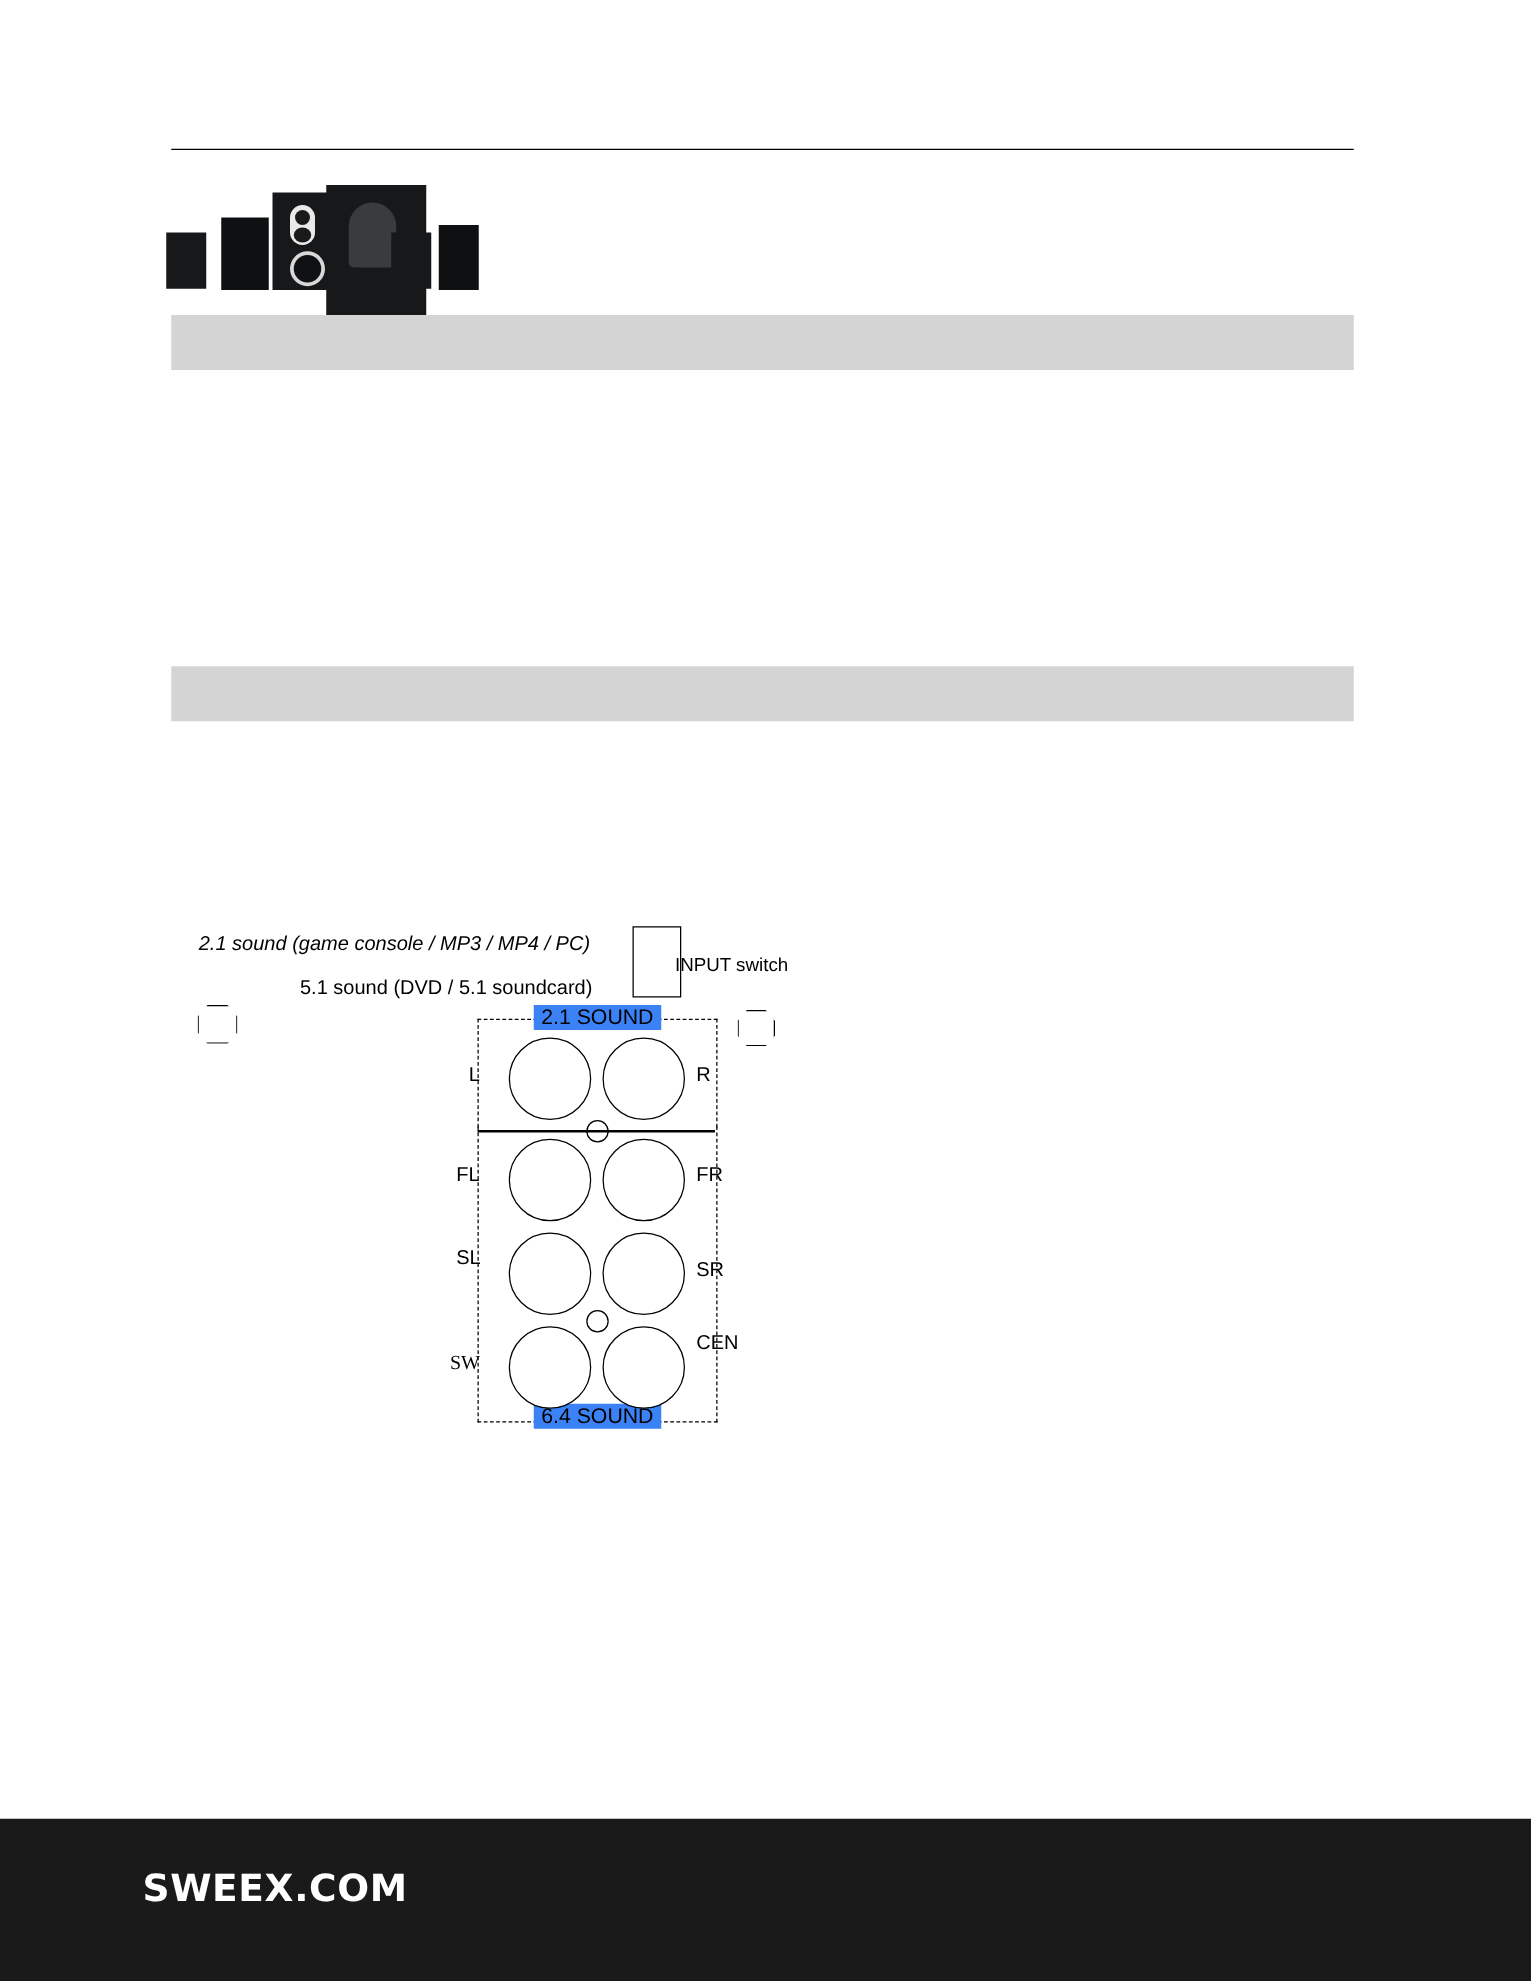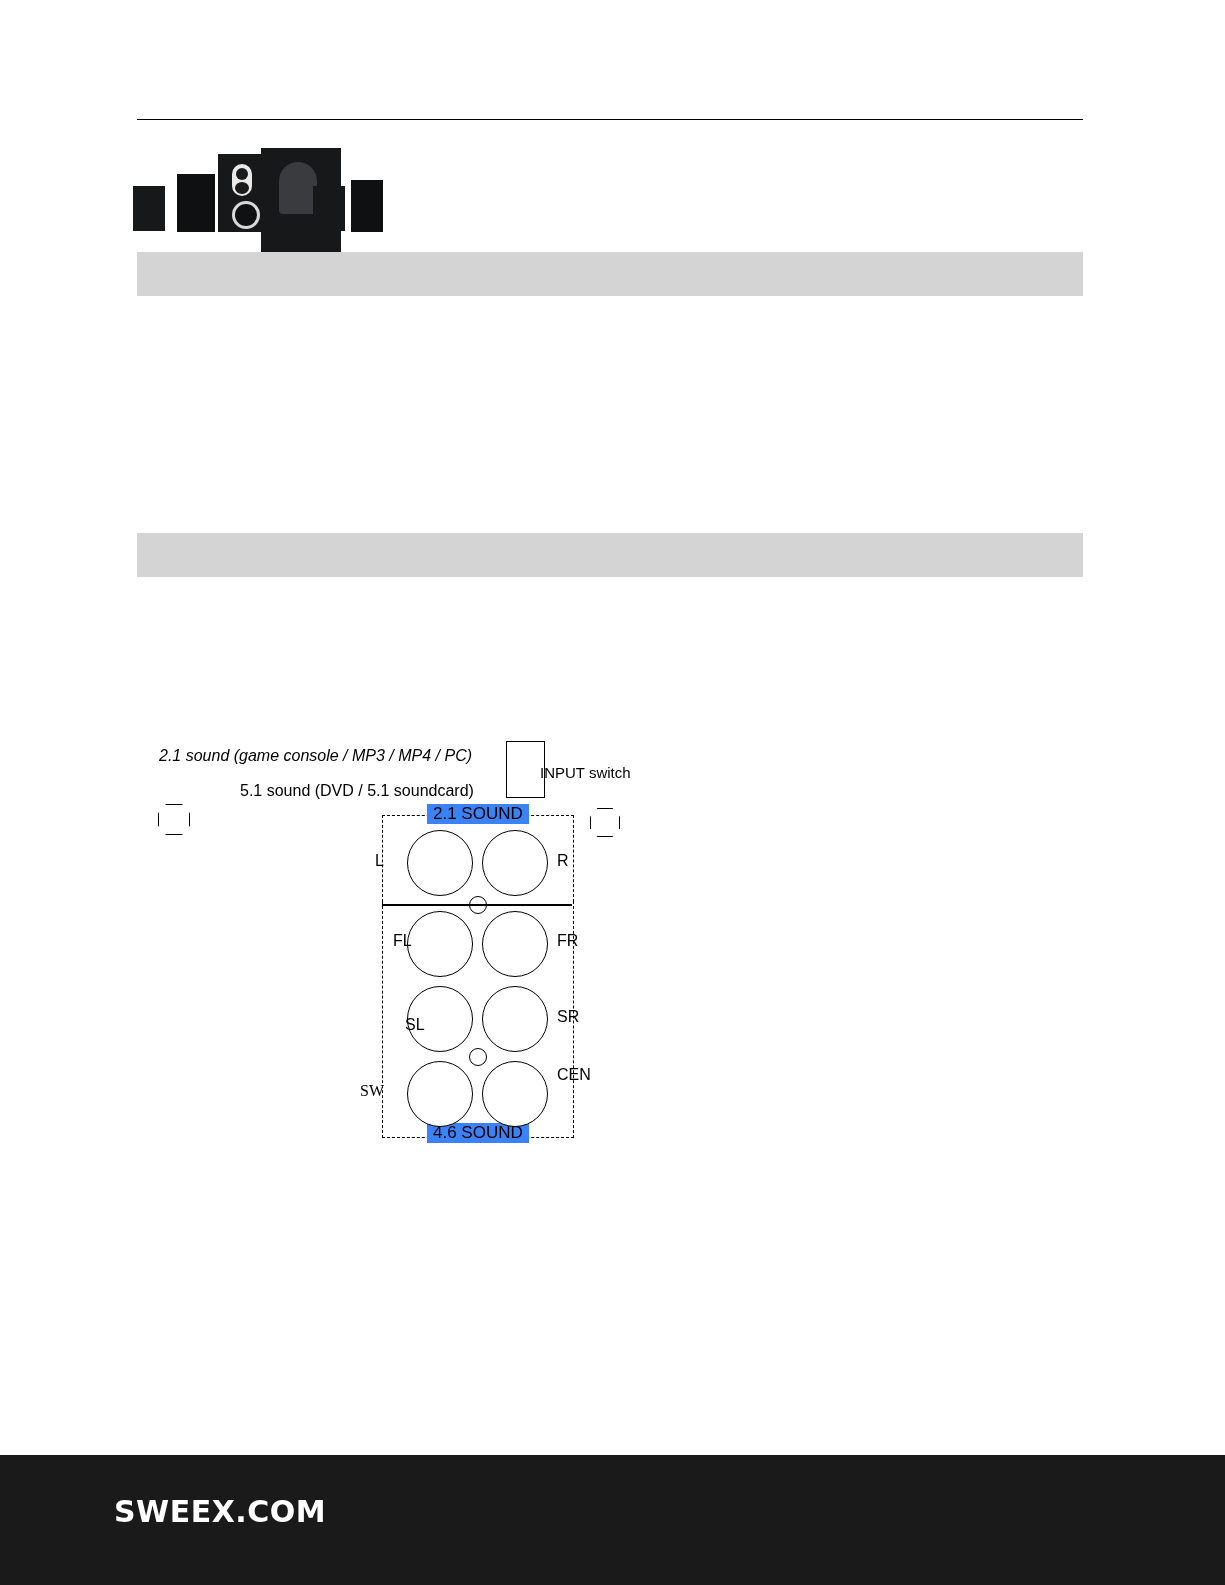--- a/index.html
+++ b/index.html
@@ -237,38 +237,38 @@
     <div class="diag-label lbl-input">INPUT switch</div>
 
     <div class="screw left"></div>
     <div class="screw right"></div>
 
     <div class="bracket" style="left:245px; top:97px; width:190px; height:86px; border-bottom:none;"></div>
 
     <div class="bracket" style="left:245px; top:183px; width:190px; height:236px; border-top:none;"></div>
 
     <div class="panel-title" style="left:290px; top:86px;">2.1 SOUND</div>
-    <div class="panel-title" style="left:290px; top:405px;">4.6 SOUND</div>
+    <div class="panel-title" style="left:290px; top:405px;">6.4 SOUND</div>
 
     <div class="jack" style="left:270px; top:112px; width:64px; height:64px;"></div>
     <div class="jack" style="left:345px; top:112px; width:64px; height:64px;"></div>
     <div class="jack-label" style="left:238px; top:134px;">L</div>
     <div class="jack-label" style="left:420px; top:134px;">R</div>
 
     <div class="small-screw" style="left:332px; top:178px;"></div>
     <div class="divider-line" style="left:245px; top:186px; width:190px;"></div>
 
     <div class="jack" style="left:270px; top:193px; width:64px; height:64px;"></div>
     <div class="jack" style="left:345px; top:193px; width:64px; height:64px;"></div>
-    <div class="jack-label" style="left:228px; top:214px;margin-left:28px;">FL</div>
+    <div class="jack-label" style="left:228px; top:214px;">FL</div>
     <div class="jack-label" style="left:420px; top:214px;">FR</div>
 
     <div class="jack" style="left:270px; top:268px; width:64px; height:64px;"></div>
     <div class="jack" style="left:345px; top:268px; width:64px; height:64px;"></div>
-    <div class="jack-label" style="left:228px; top:298px;margin-left:40px;">SL</div>
+    <div class="jack-label" style="left:228px; top:280px;">SL</div>
     <div class="jack-label" style="left:420px; top:290px;">SR</div>
 
     <div class="small-screw" style="left:332px; top:330px;"></div>
 
     <div class="jack" style="left:270px; top:343px; width:64px; height:64px;"></div>
     <div class="jack" style="left:345px; top:343px; width:64px; height:64px;"></div>
     <div class="jack-label" style="left:223px; top:364px;font-family:Liberation Serif, serif;">SW</div>
     <div class="jack-label" style="left:420px; top:348px;">CEN</div>
   </div>
 

